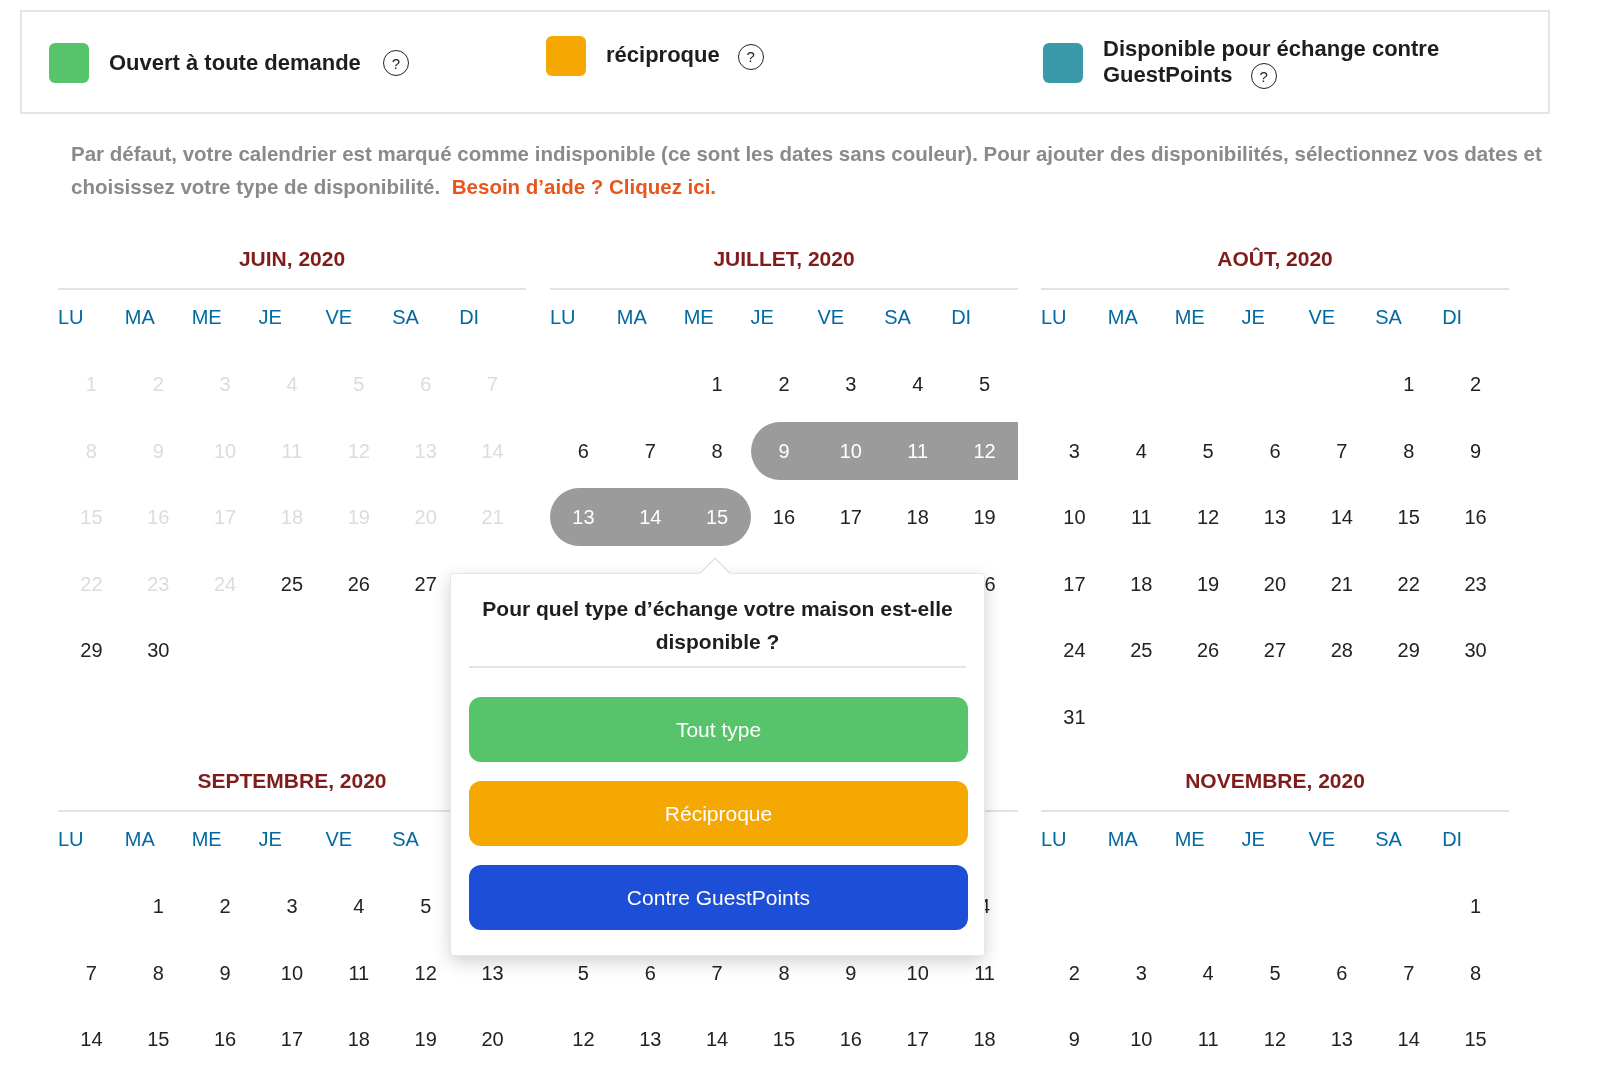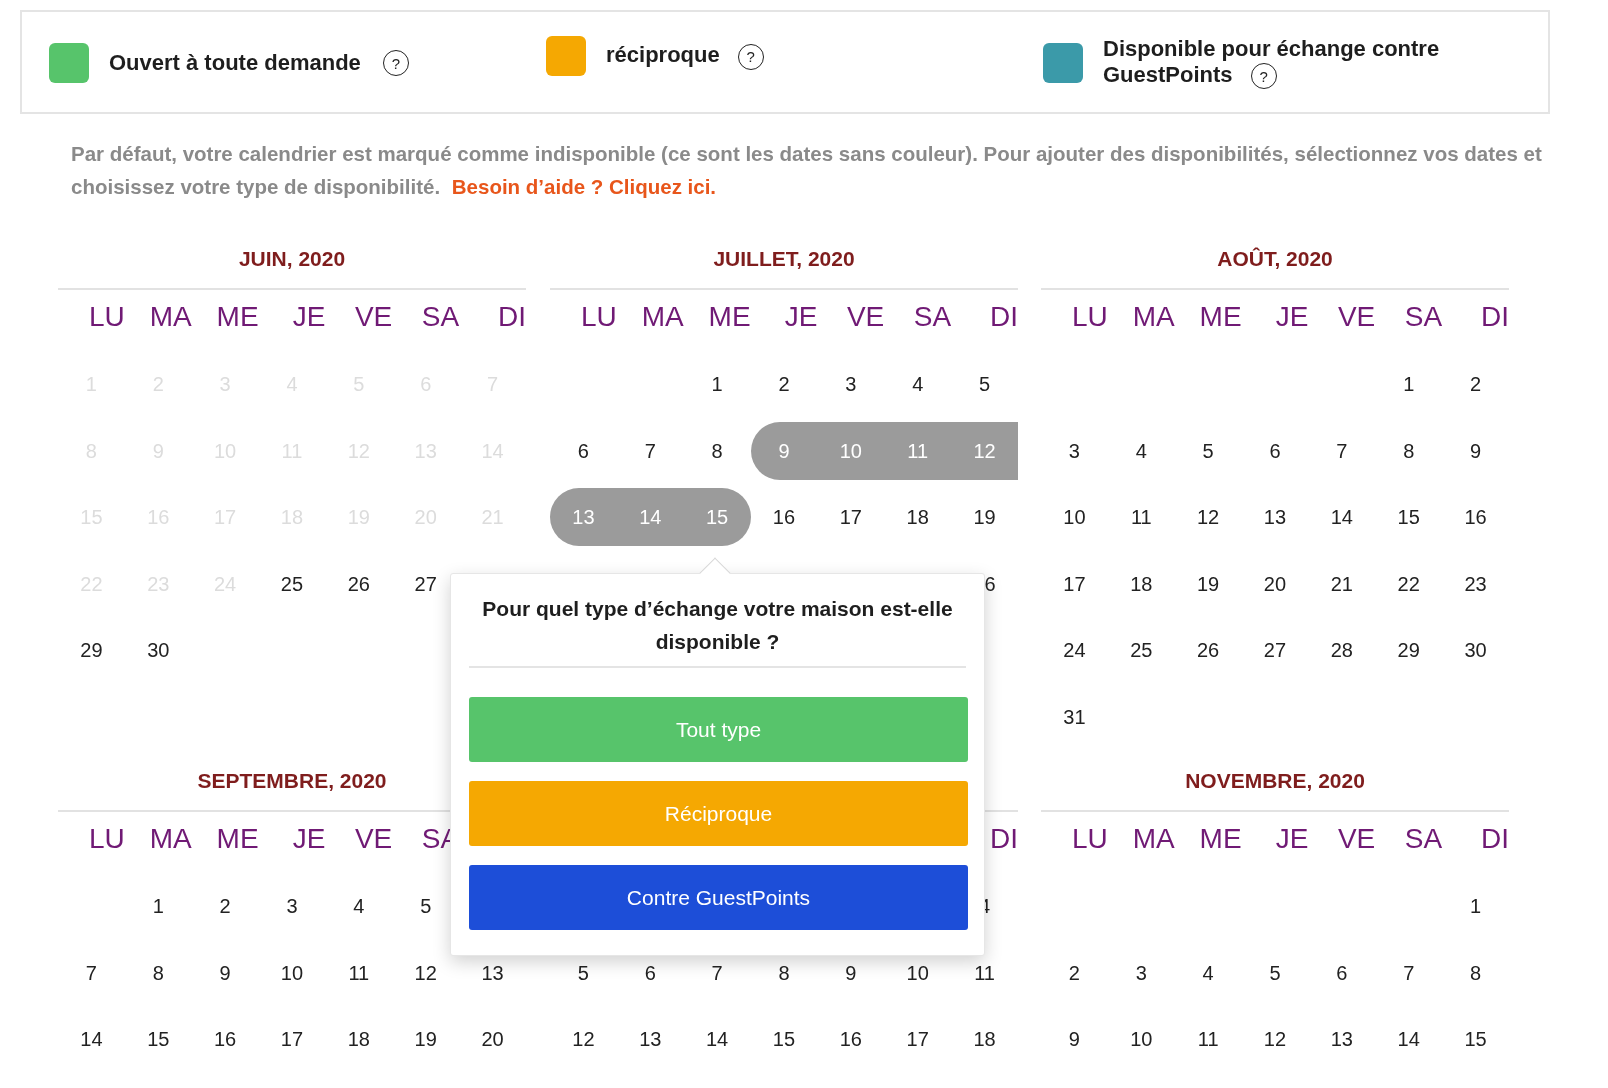--- a/index.html
+++ b/index.html
@@ -27,21 +27,21 @@
     font-size: 20.5px; line-height: 33px; font-weight: bold; color: #8a8a8a; margin-left: 43px;
   }
   .intro .help-link { color: #e8561b; margin-left: 6px; cursor: pointer; }
 
   .month { position: absolute; width: 468px; }
   .month-title {
     text-align: center; font-weight: bold; font-size: 21px; color: #7f1d1d; height: 28px; line-height: 28px;
   }
   .month-divider { height: 2px; background: #e2e2e2; margin-top: 15px; }
   .weekdays { display: grid; grid-template-columns: repeat(7, 1fr); margin-top: 13px; }
-  .weekday { text-align: right; font-size: 28px; color: #701a75; height: 28px; line-height: 28px; }
+  .weekday { text-align: left; font-size: 20px; color: #0369a1; height: 28px; line-height: 28px; }
   .days { display: grid; grid-template-columns: repeat(7, 1fr); margin-top: 20px; }
   .day {
     text-align: center; font-size: 20px; height: 66.5px; line-height: 66.5px; color: #222; position: relative;
     cursor: pointer;
   }
   .day.past { color: #dcdcdc; cursor: default; }
   .day.empty { cursor: default; }
   .day.sel { background: #9b9b9b; color: #fff; height: 58px; line-height: 58px; margin-top: 4px; margin-bottom: 4.5px; }
   .day.sel.start { border-radius: 29px 0 0 29px; }
   .day.sel.end { border-radius: 0 29px 29px 0; }
@@ -55,21 +55,21 @@
   .popup-arrow {
     position: absolute; left: 253px; top: -12px; width: 22px; height: 22px; background: #fff;
     border-left: 1px solid #d8d8d8; border-top: 1px solid #d8d8d8; transform: rotate(45deg);
   }
   .popup-title {
     position: absolute; left: 18px; right: 18px; top: 18px;
     text-align: center; font-weight: bold; font-size: 21px; line-height: 33px; color: #1e1e1e;
   }
   .popup-divider { position: absolute; left: 18px; right: 18px; top: 92px; height: 2px; background: #e4e4e4; }
   .popup-btn {
-    position: absolute; left: 18px; width: 499px; height: 65px; border: none; border-radius: 3px;
+    position: absolute; left: 18px; width: 499px; height: 65px; border: none; border-radius: 12px;
     color: #fff; font-size: 21px; font-family: "Liberation Sans", "DejaVu Sans", sans-serif; cursor: pointer;
   }
 </style>
 </head>
 <body>
 
 <div class="legend-box">
   <div class="legend-item" style="left:27px; top:31px;">
     <div class="legend-swatch" style="background:#57c46b;"></div>
     <span class="legend-label">Ouvert à toute demande</span>

